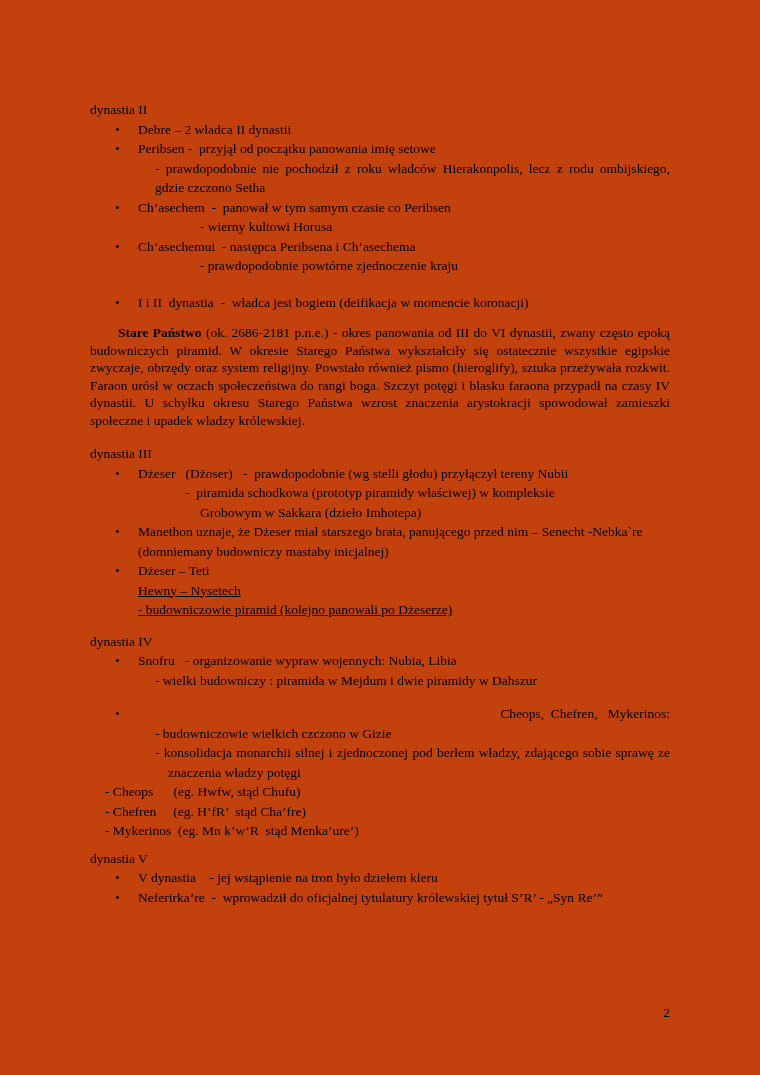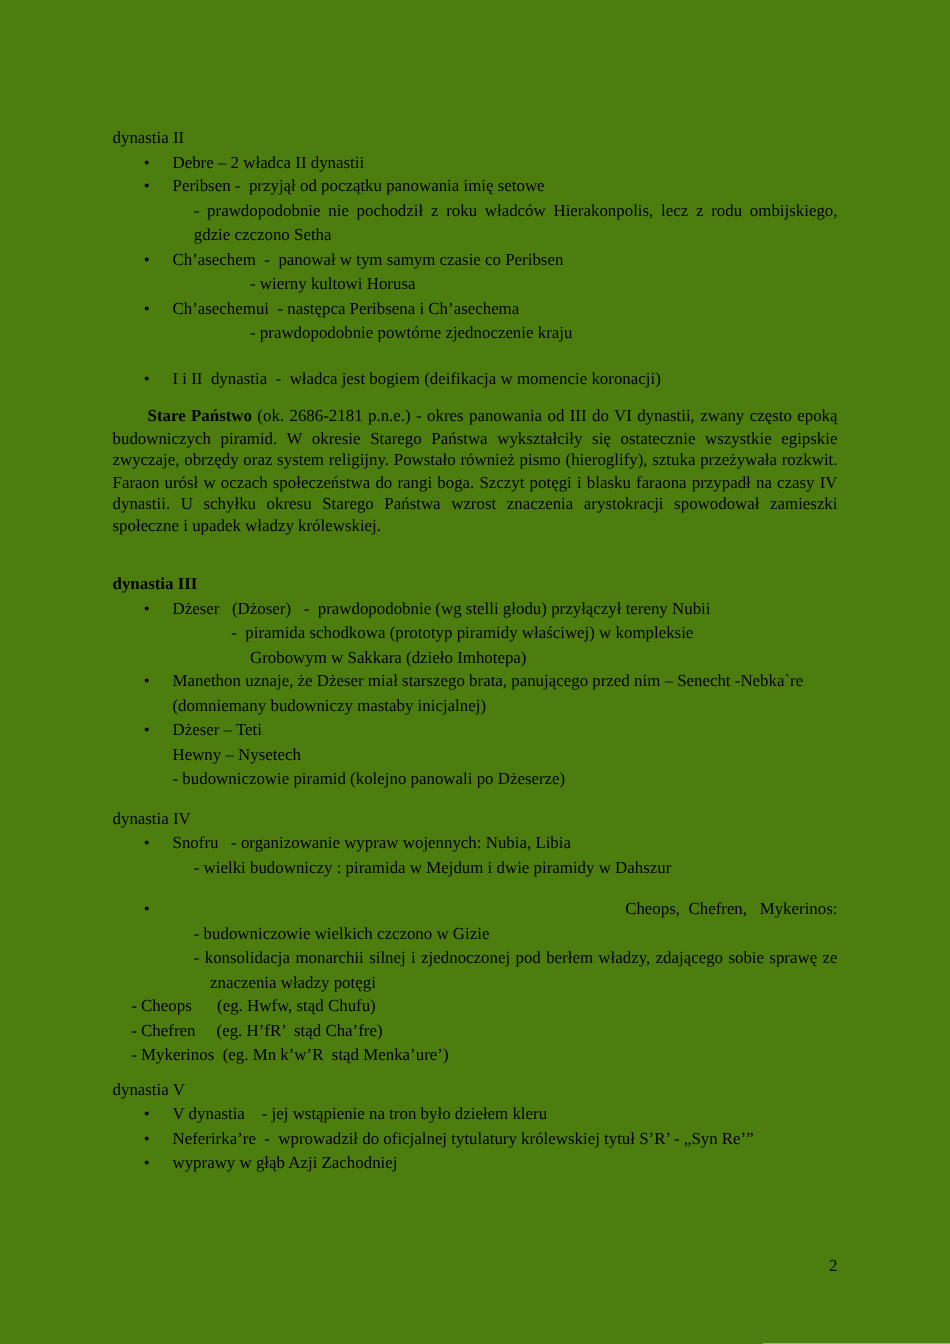--- a/index.html
+++ b/index.html
@@ -1,42 +1,42 @@
 <!DOCTYPE html>
 <html><head>
 <meta charset="utf-8">
 <style>
   html, body { margin: 0; padding: 0; background: #ffffff; }
   .page {
     position: relative;
     width: 760px;
     height: 1075px;
-    background: #4d7c0f;
+    background: #c2410c;
     color: #000000;
     font-family: "Liberation Serif", "DejaVu Serif", serif;
     font-size: 13.5px;
     line-height: 19.5px;
     box-sizing: border-box;
     padding: 100px 90px 0 90px;
     overflow: hidden;
   }
   .h { margin: 0; font-weight: normal; white-space: pre-wrap; }
   .line { white-space: pre-wrap; }
   .bullet { position: relative; padding-left: 48px; white-space: pre-wrap; }
   .bullet::before { content: "\2022"; position: absolute; left: 25px; top: 0; }
   .note-15  { margin-left: 15px; }
-  .note-48  { margin-left: 48px; }
+  .note-48  { margin-left: 48px; text-decoration: underline; }
   .note-65  { margin-left: 65px; }
   .note-95  { margin-left: 95px; }
   .note-110 { margin-left: 110px; }
   .just { text-align: justify; white-space: normal; }
   .konsolidacja { padding-left: 78px; text-indent: -13px; text-align: justify; white-space: normal; }
   .para { margin: 12px 0 0 0; text-align: justify; text-indent: 28px; line-height: 17.5px; white-space: normal; }
   .mt-blank { margin-top: 17px; }
-  .mt-h3 { margin-top: 28px; font-weight: bold; }
+  .mt-h3 { margin-top: 15px; }
   .mt-h4 { margin-top: 12px; }
   .mt-trio { margin-top: 14px; text-align: right; }
   .mt-h5 { margin-top: 8px; }
   .page-number { position: absolute; top: 1003px; right: 90px; }
 </style>
 </head>
 <body>
 
 <div class="page">
 
@@ -67,16 +67,15 @@
   <div class="bullet mt-trio">Cheops,  Chefren,   Mykerinos:</div>
   <div class="line note-65">- budowniczowie wielkich czczono w Gizie</div>
   <div class="konsolidacja">- konsolidacja monarchii silnej i zjednoczonej pod berłem władzy, zdającego sobie sprawę ze znaczenia władzy potęgi</div>
   <div class="line note-15">- Cheops      (eg. Hwfw, stąd Chufu)</div>
   <div class="line note-15">- Chefren     (eg. H’fR’  stąd Cha’fre)</div>
   <div class="line note-15">- Mykerinos  (eg. Mn k’w’R  stąd Menka’ure’)</div>
 
   <div class="h mt-h5">dynastia V</div>
   <div class="bullet">V dynastia    - jej wstąpienie na tron było dziełem kleru</div>
   <div class="bullet">Neferirka’re  -  wprowadził do oficjalnej tytulatury królewskiej tytuł S’R’ - „Syn Re’”</div>
-  <div class="bullet">wyprawy w głąb Azji Zachodniej</div>
 
   <div class="page-number">2</div>
 </div>
 
 </body></html>

